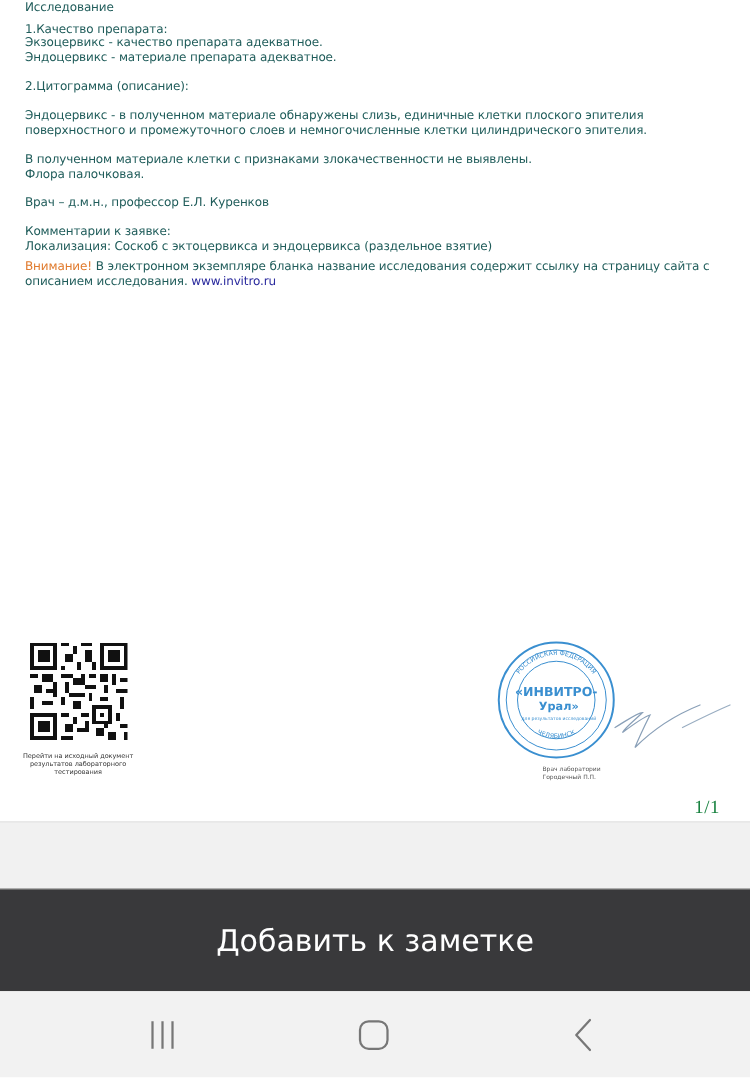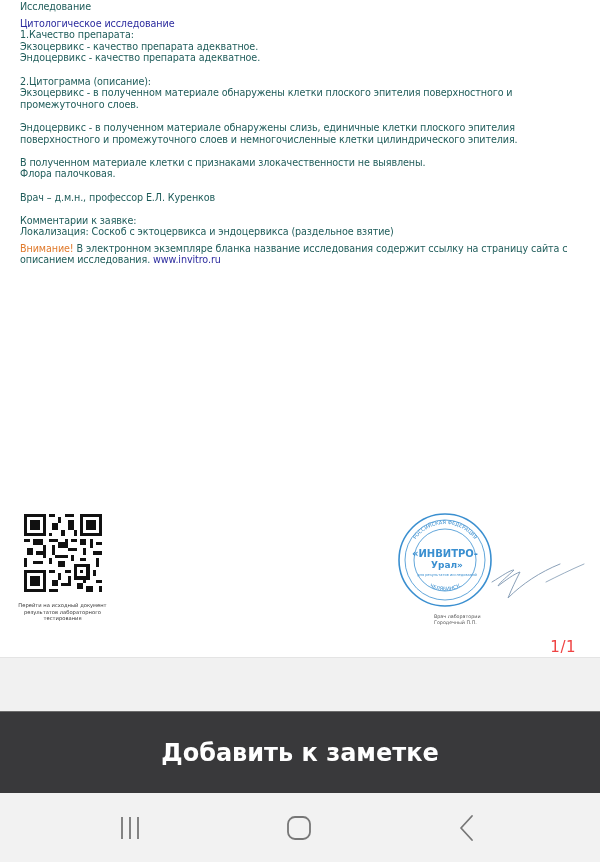--- a/index.html
+++ b/index.html
@@ -16,46 +16,44 @@
   .link { color: #2b2b9e; }
 
   .qr-block { position: absolute; left: 10px; top: 514px; width: 105px; }
   .qr { width: 78px; height: 78px; margin-left: 14px; }
   .qr-caption { margin-top: 6px; font-size: 5.2px; line-height: 6.6px; color: #333; text-align: center; }
 
   .stamp { position: absolute; left: 397px; top: 512px; width: 96px; height: 96px; }
   .signature { position: absolute; left: 488px; top: 558px; width: 100px; height: 46px; }
   .signer-caption { position: absolute; left: 434px; top: 614px; font-size: 4.8px; line-height: 6px; color: #555; }
 
-  .page-counter { position: absolute; right: 24px; top: 638px; font-size: 15px; color: #ef4444; letter-spacing: 0.5px; }
+  .page-counter { position: absolute; right: 24px; top: 638px; font-size: 15px; color: #15803d; letter-spacing: 0.5px; font-family: Liberation Serif, serif; }
 
   .gray-area { position: absolute; left: 0; top: 657px; width: 600px; height: 54px; background: #f1f1f1; border-top: 1px solid #e4e4e4; }
 
-  .add-note-button { position: absolute; left: 0; top: 711px; width: 600px; height: 82px; background: #39393b; border-top: 1px solid #6b6b6b; color: #ffffff; font-size: 24px; font-weight: 700; display: flex; align-items: center; justify-content: center; cursor: pointer; }
+  .add-note-button { position: absolute; left: 0; top: 711px; width: 600px; height: 82px; background: #39393b; border-top: 1px solid #6b6b6b; color: #ffffff; font-size: 24px; font-weight: 400; display: flex; align-items: center; justify-content: center; cursor: pointer; }
 
   .nav-bar { position: absolute; left: 0; top: 793px; width: 600px; height: 69px; background: #f2f2f2; }
   .nav-btn { position: absolute; top: 20px; width: 40px; height: 30px; display: flex; align-items: center; justify-content: center; cursor: pointer; }
   .nav-recent { left: 110px; }
   .nav-home { left: 279px; }
   .nav-back { left: 447px; }
 </style>
 </head>
 <body>
 
 <div class="doc">
   <div class="doc-text">
     <span class="line" style="margin-top:1px;">Исследование</span>
     <div class="gap-sm"></div>
-    <span class="line title-blue">Цитологическое исследование</span>
     <span class="line">1.Качество препарата:</span>
     <span class="line">Экзоцервикс - качество препарата адекватное.</span>
-    <span class="line">Эндоцервикс - качество препарата адекватное.</span>
+    <span class="line">Эндоцервикс - материале препарата адекватное.</span>
     <div class="gap"></div>
     <span class="line">2.Цитограмма (описание):</span>
-    <span class="line">Экзоцервикс - в полученном материале обнаружены клетки плоского эпителия поверхностного и промежуточного слоев.</span>
     <div class="gap"></div>
     <span class="line">Эндоцервикс - в полученном материале обнаружены слизь, единичные клетки плоского эпителия поверхностного и промежуточного слоев и немногочисленные клетки цилиндрического эпителия.</span>
     <div class="gap"></div>
     <span class="line">В полученном материале клетки с признаками злокачественности не выявлены.</span>
     <span class="line">Флора палочковая.</span>
     <div class="gap"></div>
     <span class="line">Врач – д.м.н., профессор Е.Л. Куренков</span>
     <div class="gap"></div>
     <span class="line">Комментарии к заявке:</span>
     <span class="line">Локализация: Соскоб с эктоцервикса и эндоцервикса (раздельное взятие)</span>

